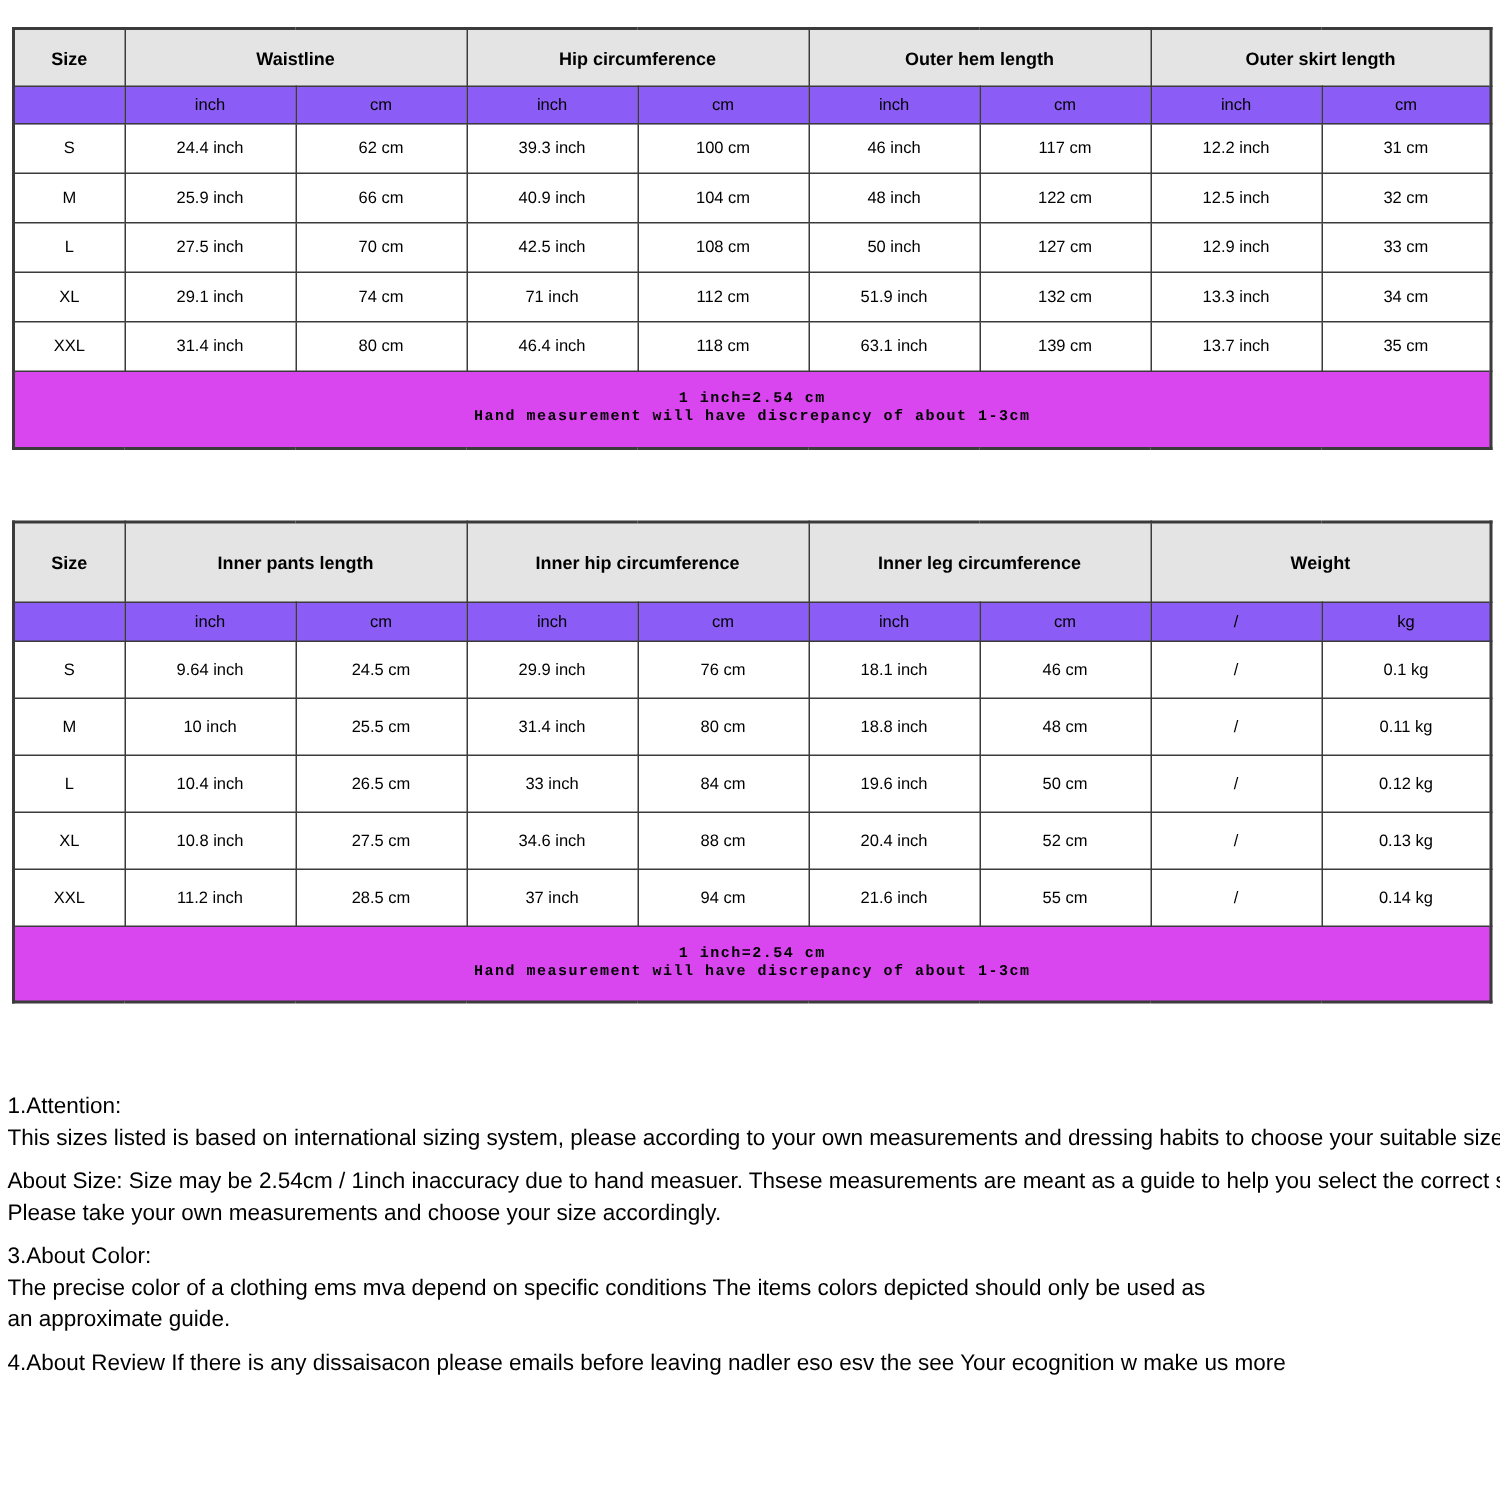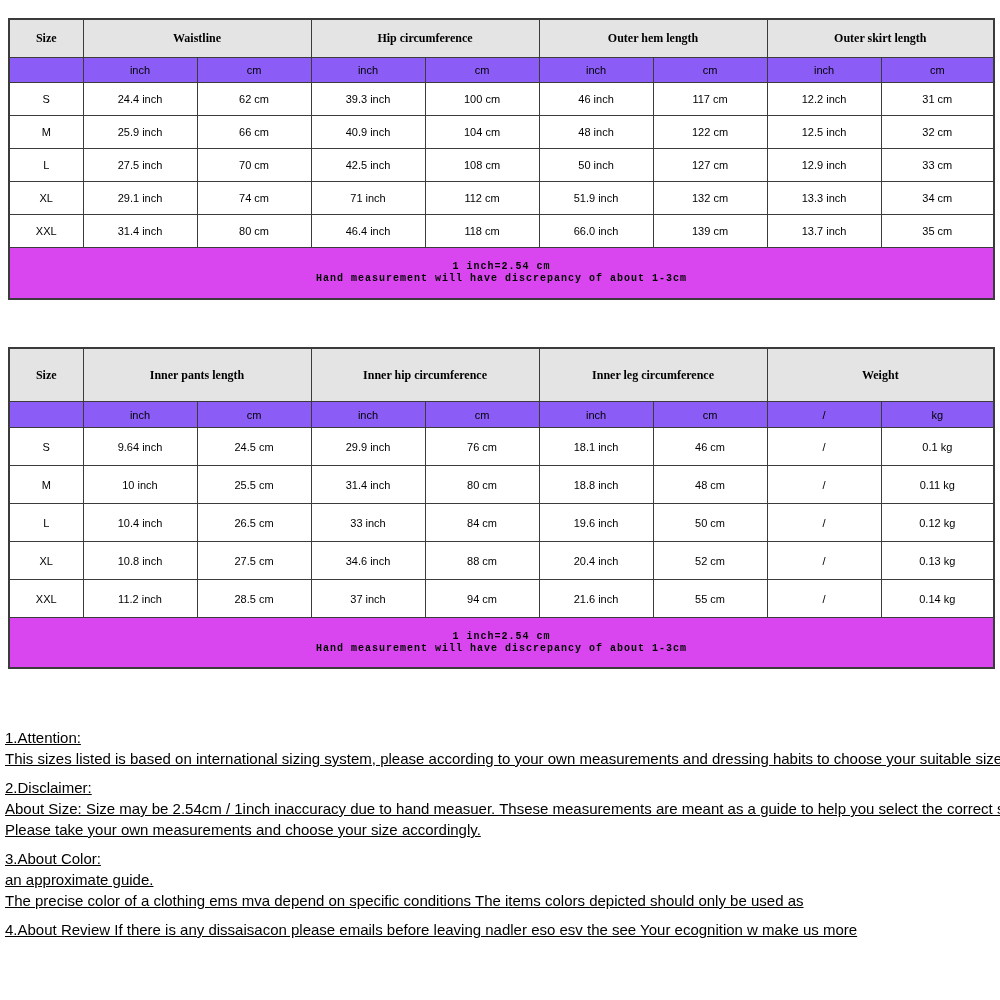--- a/index.html
+++ b/index.html
@@ -18,42 +18,42 @@
   table.t1{top:18px;}
   table.t2{top:347px;}
   .size-table th,.size-table td{
     border:1px solid #3b3b3b;
     text-align:center;vertical-align:middle;
     font-size:11px;font-weight:normal;
     padding:0;
   }
   .group-row th{
     background:#e4e4e4;
-    font-weight:bold;font-size:12px;font-family:Liberation Serif, serif;
+    font-weight:bold;font-size:12px;
   }
   .t1 .group-row th{height:37px;}
   .t2 .group-row th{height:52px;}
   .unit-row th{background:#8b5cf6;font-size:11px;}
   .t1 .unit-row th{height:24px;}
   .t2 .unit-row th{height:25px;}
   .t1 .data-row td{height:32px;background:#fff;}
   .t2 .data-row td{height:37px;background:#fff;}
   .note-row td{background:#d946ef;}
   .t1 .note-row td{height:50px;}
   .t2 .note-row td{height:49px;}
   .footnote{
     font-family:"Liberation Mono","DejaVu Sans Mono",monospace;
     font-weight:bold;font-size:10px;letter-spacing:1px;line-height:12px;
   }
   .notes{
     position:absolute;left:5px;top:727px;width:992px;
     font-size:15px;line-height:21px;
   }
   .notes .section{margin-bottom:8px;}
-  .notes .line{white-space:nowrap;text-decoration:underline;}
+  .notes .line{white-space:nowrap;}
 </style>
 </head>
 <body>
 
 <table class="size-table t1">
   <colgroup>
     <col style="width:74px">
       <col style="width:114px">
       <col style="width:114px">
     <col style="width:114px">
@@ -125,21 +125,21 @@
     <td>132 cm</td>
     <td>13.3 inch</td>
     <td>34 cm</td>
   </tr>
   <tr class="data-row">
     <td>XXL</td>
     <td>31.4 inch</td>
     <td>80 cm</td>
     <td>46.4 inch</td>
     <td>118 cm</td>
-    <td>66.0 inch</td>
+    <td>63.1 inch</td>
     <td>139 cm</td>
     <td>13.7 inch</td>
     <td>35 cm</td>
   </tr>
   <tr class="note-row">
     <td colspan="9">
       <div class="footnote">1 inch=2.54 cm</div>
       <div class="footnote">Hand measurement will have discrepancy of about 1-3cm</div>
     </td>
   </tr>
@@ -240,25 +240,24 @@
   </tr>
   </tbody>
 </table>
 
 <div class="notes">
   <div class="section">
     <div class="line">1.Attention:</div>
     <div class="line">This sizes listed is based on international sizing system, please according to your own measurements and dressing habits to choose your suitable size.</div>
   </div>
   <div class="section">
-    <div class="line">2.Disclaimer:</div>
     <div class="line">About Size: Size may be 2.54cm / 1inch inaccuracy due to hand measuer. Thsese measurements are meant as a guide to help you select the correct size.</div>
     <div class="line">Please take your own measurements and choose your size accordingly.</div>
   </div>
   <div class="section">
     <div class="line">3.About Color:</div>
+    <div class="line">The precise color of a clothing ems mva depend on specific conditions The items colors depicted should only be used as</div>
     <div class="line">an approximate guide.</div>
-    <div class="line">The precise color of a clothing ems mva depend on specific conditions The items colors depicted should only be used as</div>
   </div>
   <div class="section">
     <div class="line">4.About Review If there is any dissaisacon please emails before leaving nadler eso esv the see Your ecognition w make us more</div>
   </div>
 </div>
 
 </body></html>

